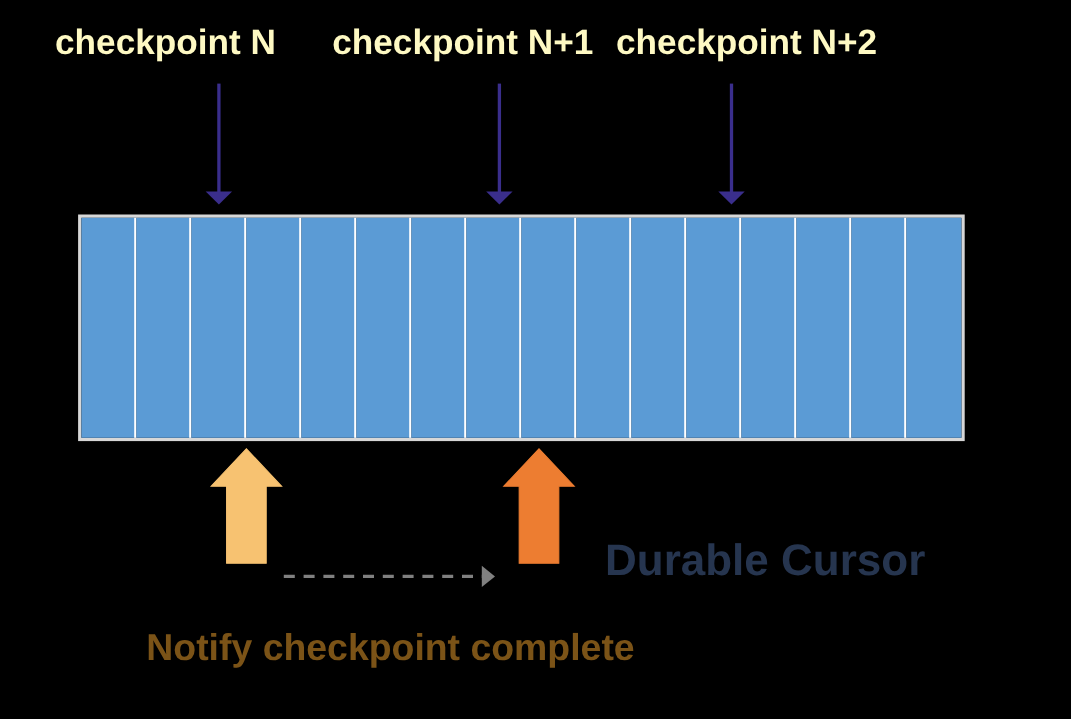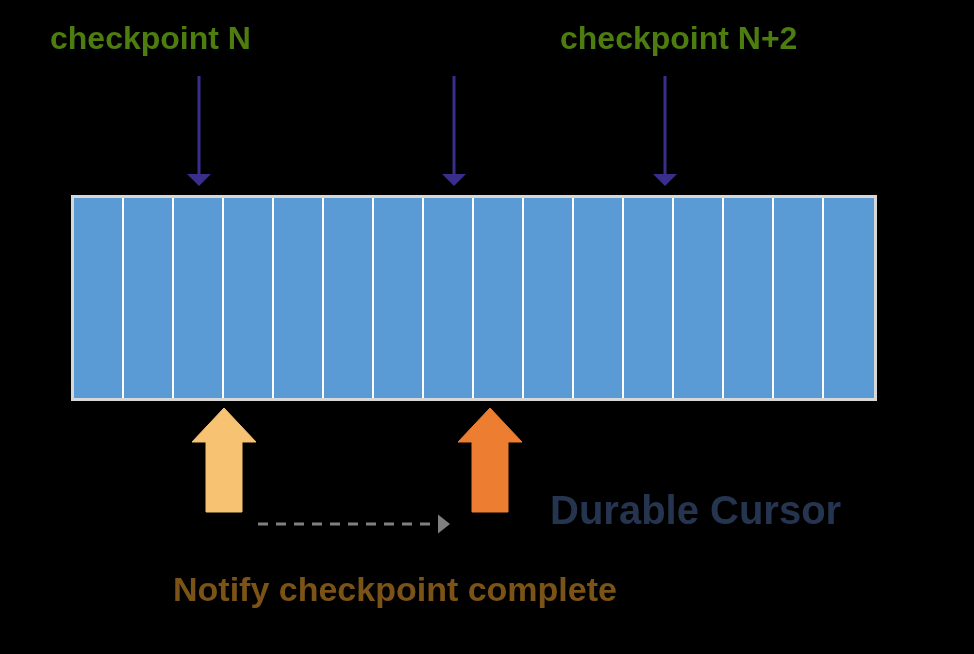--- a/index.html
+++ b/index.html
@@ -11,21 +11,21 @@
     font-family: "Segoe UI", "Helvetica Neue", Arial, sans-serif;
     overflow: hidden;
   }
   .stage {
     position: relative;
     width: 974px;
     height: 654px;
   }
   .label {
     position: absolute;
-    color: #4d7c0f;
+    color: #fef9c3;
     font-weight: 700;
     font-size: 32px;
     white-space: nowrap;
   }
   .segments {
     position: absolute;
     display: flex;
     border: 3px solid #d7d7d7;
     box-sizing: content-box;
   }
@@ -50,20 +50,21 @@
     font-weight: 700;
     font-size: 34px;
     white-space: nowrap;
   }
 </style>
 </head>
 <body>
 
 <div class="stage" id="stage">
     <div class="label" style="left: 50px; top: 20px;">checkpoint N</div>
+    <div class="label" style="left: 302px; top: 20px;">checkpoint N+1</div>
     <div class="label" style="left: 560px; top: 20px;">checkpoint N+2</div>
     <svg width="974" height="654" style="position:absolute;left:0;top:0;pointer-events:none">
       <g>
         <line x1="199" y1="76" x2="199" y2="176" stroke="#3A2E8C" stroke-width="3"></line>
         <polygon points="187,174 211,174 199,186" fill="#3A2E8C"></polygon>
       </g>
       <g>
         <line x1="454" y1="76" x2="454" y2="176" stroke="#3A2E8C" stroke-width="3"></line>
         <polygon points="442,174 466,174 454,186" fill="#3A2E8C"></polygon>
       </g>
@@ -94,14 +95,14 @@
       <polygon points="206,512 206,442 192,442 224,408 256,442 242,442 242,512" fill="#F7C271" stroke="#F7C271" stroke-width="1"></polygon>
     </svg>
     <svg width="974" height="654" style="position:absolute;left:0;top:0;pointer-events:none">
       <polygon points="472,512 472,442 458,442 490,408 522,442 508,442 508,512" fill="#ED7D31" stroke="#ED7D31" stroke-width="1"></polygon>
     </svg>
     <svg width="974" height="654" style="position:absolute;left:0;top:0;pointer-events:none">
       <line x1="258" y1="524" x2="440" y2="524" stroke="#808080" stroke-width="3" stroke-dasharray="10,8"></line>
       <polygon points="438,514.4 438,533.6 450,524" fill="#808080"></polygon>
     </svg>
     <div class="durable-label" style="left: 550px; top: 488px;">Durable Cursor</div>
-    <div class="notify-label" style="left: 133px; top: 570px; margin-left: 40px;">Notify checkpoint complete</div>
+    <div class="notify-label" style="left: 133px; top: 570px;">Notify checkpoint complete</div>
   </div>
 
 </body></html>

